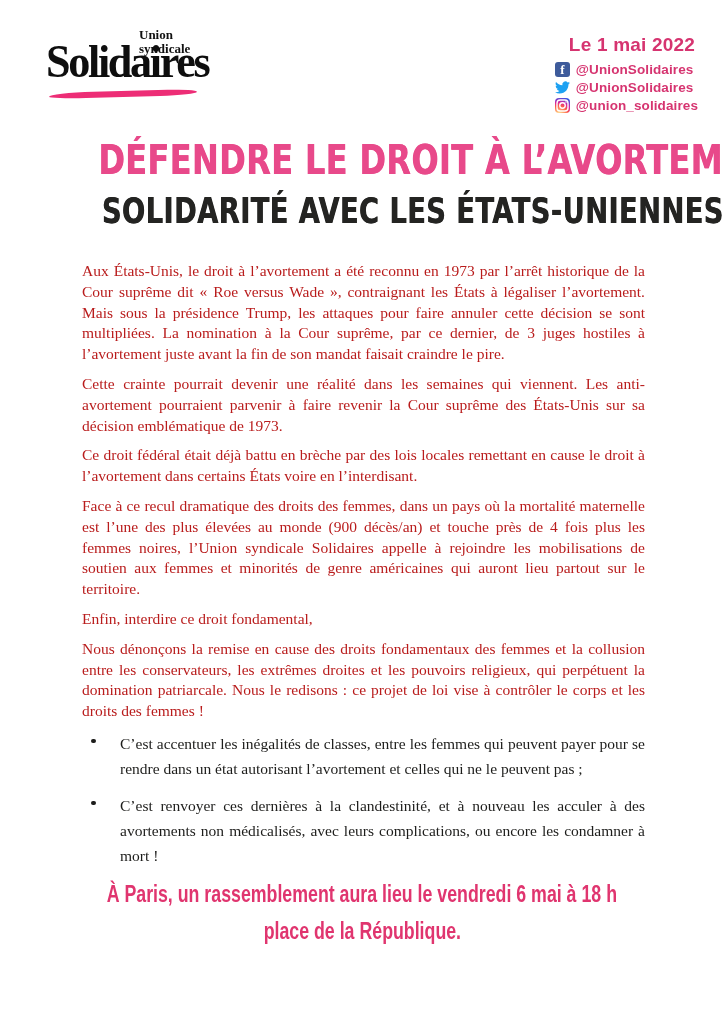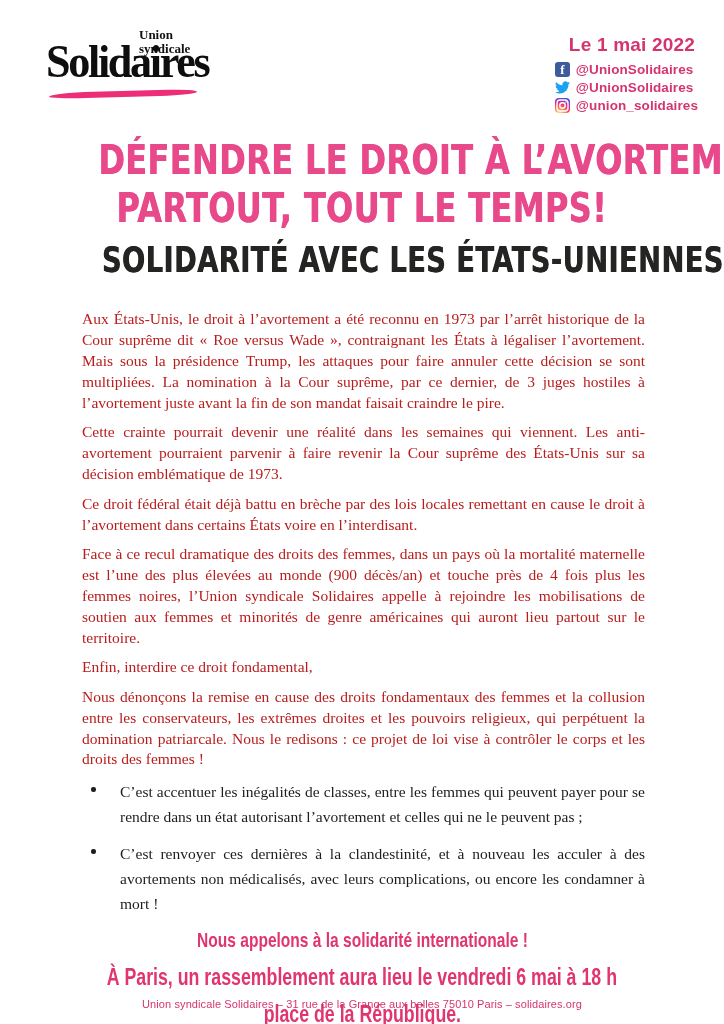--- a/index.html
+++ b/index.html
@@ -148,38 +148,35 @@
             <circle cx="17.6" cy="6.4" r="1.3" fill="#ffffff" stroke="none"></circle>
           </svg>
         </span>
         <span class="social-handle">@union_solidaires</span>
       </div>
     </div>
   </div>
 
   <div class="headline">
     <span class="title-line"><span class="squeeze">DÉFENDRE LE DROIT À L’AVORTEMENT</span></span>
-    <span class="title-line"><span class="squeeze">PARTOUT, TOUT LE TEMPS!</span></span>
     <span class="subtitle-line"><span class="squeeze">SOLIDARITÉ AVEC LES ÉTATS-UNIENNES !</span></span>
   </div>
 
   <div class="bodytext">
     <p>Aux États-Unis, le droit à l’avortement a été reconnu en 1973 par l’arrêt historique de la Cour suprême dit « Roe versus Wade », contraignant les États à légaliser l’avortement. Mais sous la présidence Trump, les attaques pour faire annuler cette décision se sont multipliées. La nomination à la Cour suprême, par ce dernier, de 3 juges hostiles à l’avortement juste avant la fin de son mandat faisait craindre le pire.</p>
     <p>Cette crainte pourrait devenir une réalité dans les semaines qui viennent. Les anti-avortement pourraient parvenir à faire revenir la Cour suprême des États-Unis sur sa décision emblématique de 1973.</p>
     <p>Ce droit fédéral était déjà battu en brèche par des lois locales remettant en cause le droit à l’avortement dans certains États voire en l’interdisant.</p>
     <p>Face à ce recul dramatique des droits des femmes, dans un pays où la mortalité maternelle est l’une des plus élevées au monde (900 décès/an) et touche près de 4 fois plus les femmes noires, l’Union syndicale Solidaires appelle à rejoindre les mobilisations de soutien aux femmes et minorités de genre américaines qui auront lieu partout sur le territoire.</p>
     <p>Enfin, interdire ce droit fondamental,</p>
     <p>Nous dénonçons la remise en cause des droits fondamentaux des femmes et la collusion entre les conservateurs, les extrêmes droites et les pouvoirs religieux, qui perpétuent la domination patriarcale. Nous le redisons : ce projet de loi vise à contrôler le corps et les droits des femmes !</p>
     <ul class="bullets">
       <li>C’est accentuer les inégalités de classes, entre les femmes qui peuvent payer pour se rendre dans un état autorisant l’avortement et celles qui ne le peuvent pas ;</li>
       <li>C’est renvoyer ces dernières à la clandestinité, et à nouveau les acculer à des avortements non médicalisés, avec leurs complications, ou encore les condamner à mort !</li>
     </ul>
   </div>
 
   <div class="cta">
-    <span class="cta-line cta-1"><span class="squeeze">Nous appelons à la solidarité internationale !</span></span>
     <span class="cta-line cta-2"><span class="squeeze">À Paris, un rassemblement aura lieu le vendredi 6 mai à 18 h</span></span>
     <span class="cta-line cta-3"><span class="squeeze">place de la République.</span></span>
   </div>
 
-  <div class="footer">Union syndicale Solidaires – 31 rue de la Grange aux belles 75010 Paris – solidaires.org</div>
 
 </div>
 
 </body></html>

